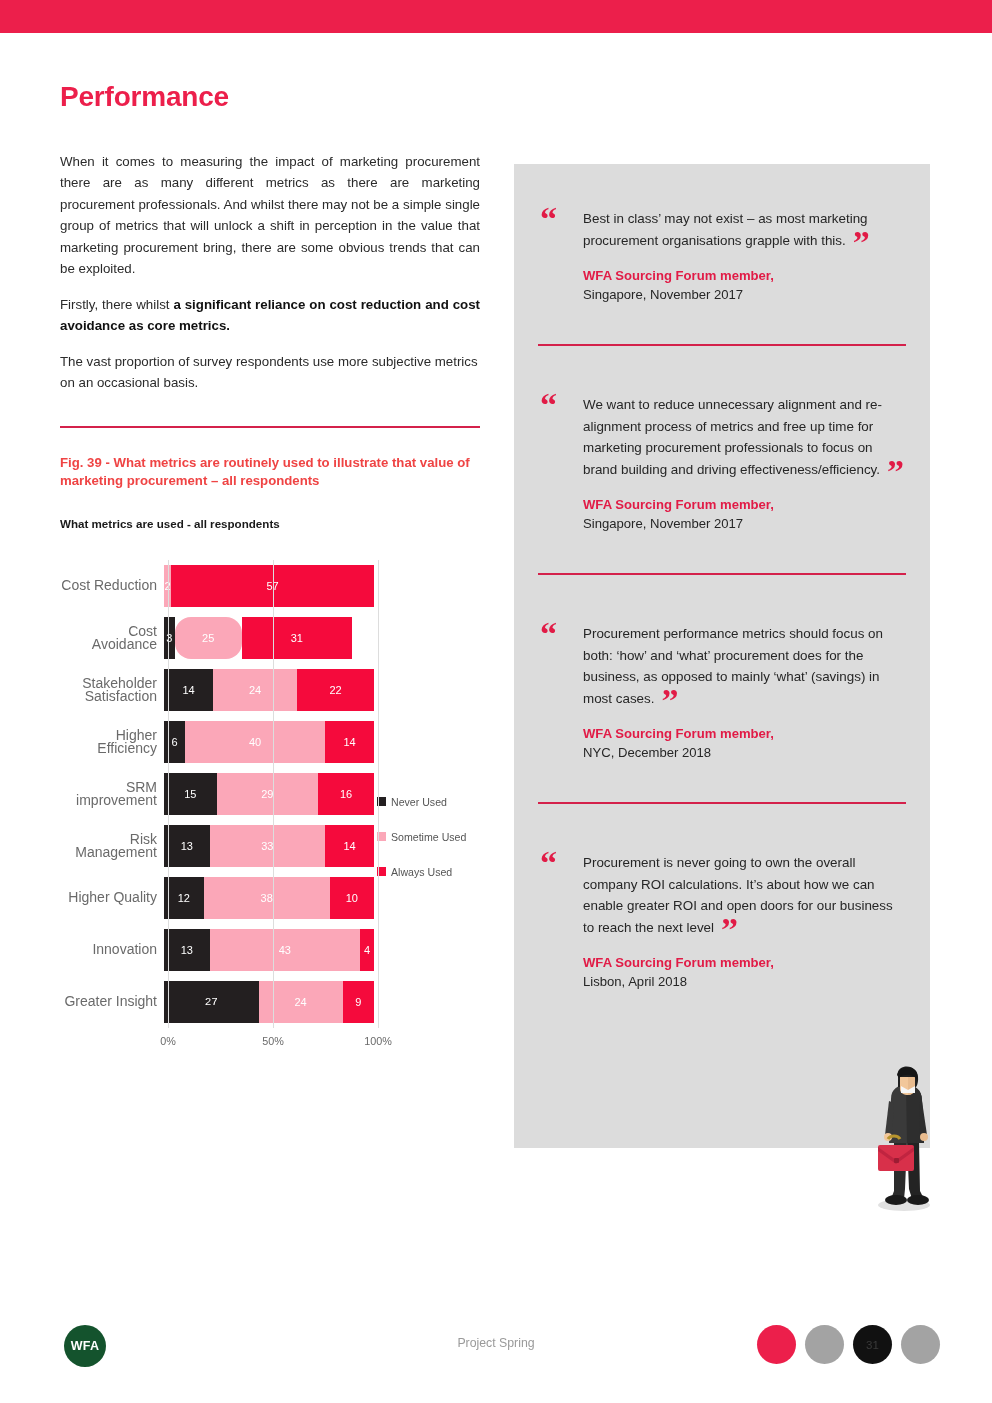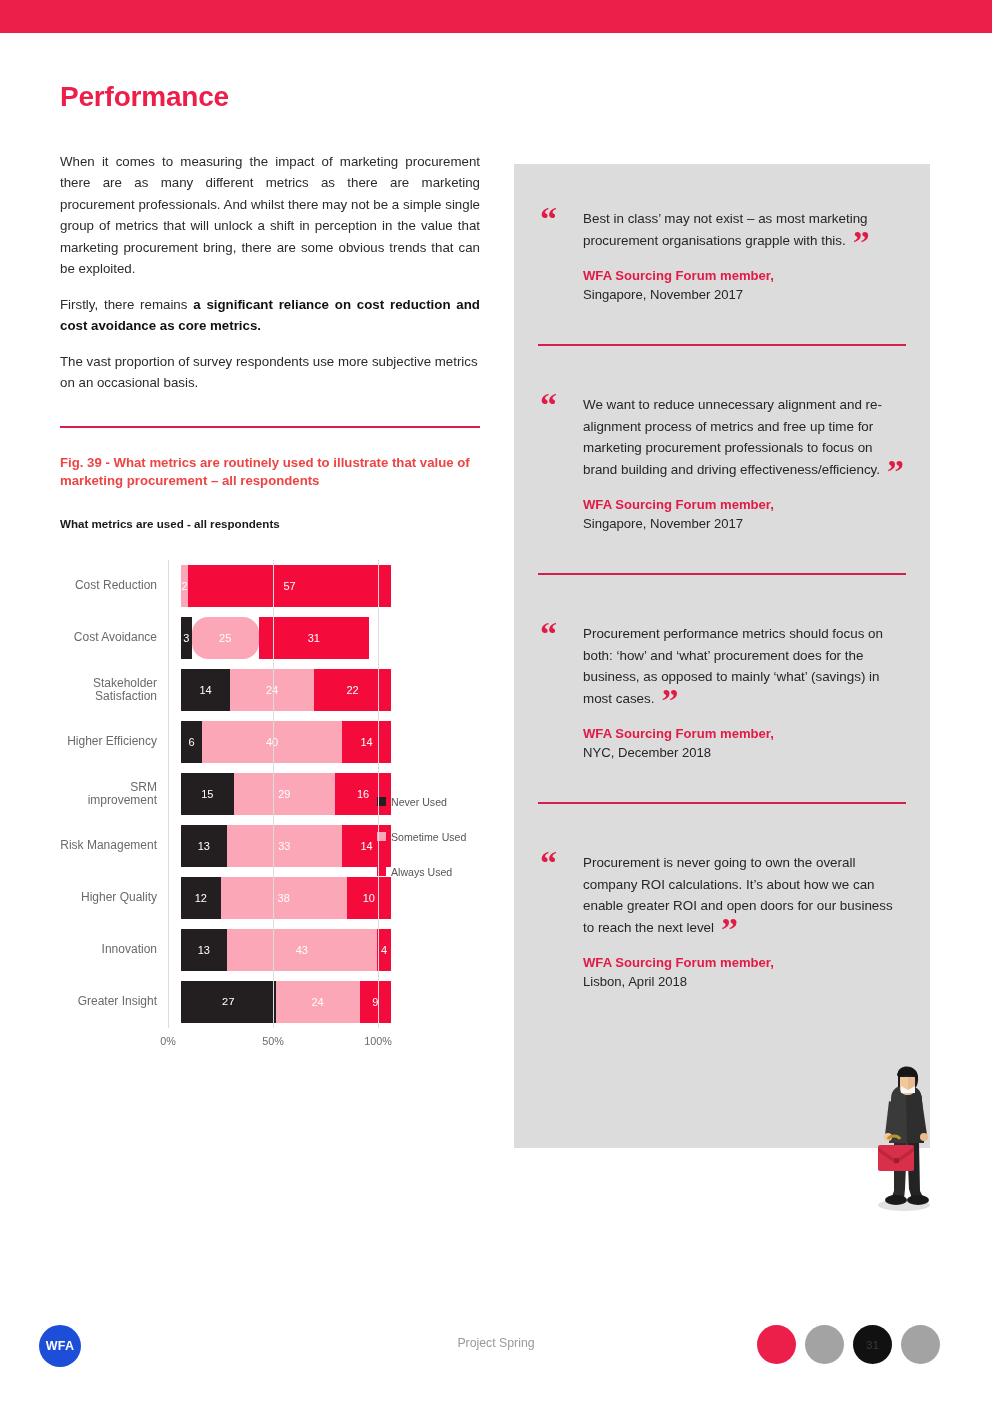--- a/index.html
+++ b/index.html
@@ -33,22 +33,22 @@
     font-size:11.6px;font-weight:bold;color:#1a1a1a;margin:0 0 30px 0;
   }
 
   
   .chart{position:relative;width:430px;}
   .chart-rows{position:relative;}
   .chart-row{
     display:flex;align-items:center;height:52px;margin-bottom:0px;
   }
   .row-label{
-    width:97px;text-align:right;padding-right:24px;
-    font-size:12px;color:#6a6a6a;line-height:13px;flex:0 0 auto;
+    width:97px;text-align:right;padding-right:7px;
+    font-size:14px;color:#6a6a6a;line-height:13px;flex:0 0 auto;
   }
   .row-bar{
     position:relative;width:210px;height:42px;flex:0 0 auto;display:flex;
   }
   .seg{
     height:100%;display:flex;align-items:center;justify-content:center;
     font-size:11px;color:#ffffff;overflow:hidden;box-sizing:border-box;
   }
   .seg-never{background:#231F20;}
   .seg-some{background:#FBA7B8;}
@@ -103,22 +103,22 @@
   .q-divider{
     height:2px;background:#D4214B;margin:26px 24px;
   }
 
   
   .illustration{position:absolute;left:858px;top:1063px;width:92px;height:150px;}
 
   
   .footer{position:absolute;left:0;top:1318px;width:992px;height:62px;}
   .wfa-logo{
-    position:absolute;left:39px;top:1325px;width:42px;height:42px;
-    border-radius:50%;background:#1d4ed8;color:#fff;
+    position:absolute;left:64px;top:1325px;width:42px;height:42px;
+    border-radius:50%;background:#14532d;color:#fff;
     display:flex;align-items:center;justify-content:center;
     font-size:12.5px;font-weight:bold;letter-spacing:0.3px;
   }
   .footer-center{
     position:absolute;left:0;top:1336px;width:992px;text-align:center;
     font-size:12.3px;color:#9a9a9a;
   }
   .page-dots{
     position:absolute;right:52px;top:1325px;display:flex;gap:9px;
   }
@@ -135,21 +135,21 @@
 <body>
 
 <div class="banner"></div>
 
 <div class="left-col">
 
   <h1 class="page-title">Performance</h1>
 
   <p class="body-p">When it comes to measuring the impact of marketing procurement there are as many different metrics as there are marketing procurement professionals. And whilst there may not be a simple single group of metrics that will unlock a shift in perception in the value that marketing procurement bring, there are some obvious trends that can be exploited.</p>
 
-  <p class="body-p"><span>Firstly, there remains </span><b>a significant reliance on cost reduction and cost avoidance as core metrics.</b></p>
+  <p class="body-p"><span>Firstly, there whilst </span><b>a significant reliance on cost reduction and cost avoidance as core metrics.</b></p>
 
   <p class="body-p last">The vast proportion of survey respondents use more subjective metrics on an occasional basis.</p>
 
   <div class="rule-fig"></div>
 
   <div class="fig-caption">Fig. 39 - What metrics are routinely used to illustrate that value of marketing procurement – all respondents</div>
 
   <div class="chart-subtitle">What metrics are used - all respondents</div>
 
   <div class="chart">

